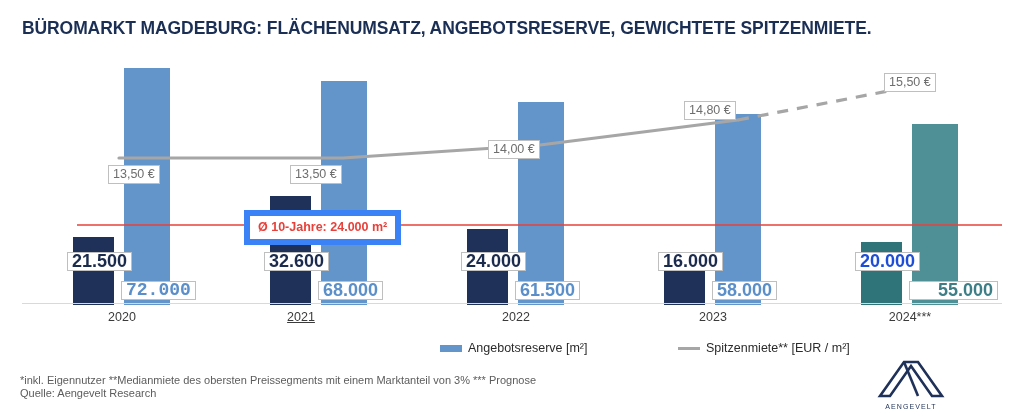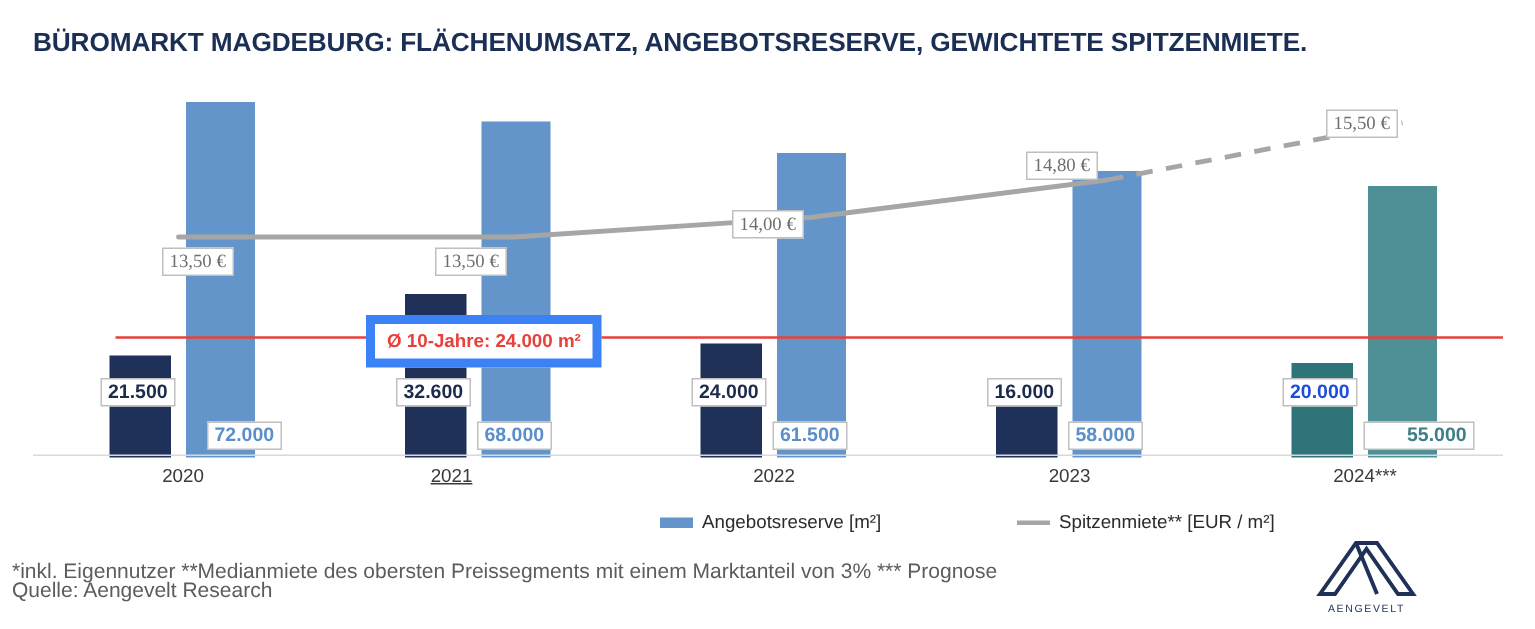--- a/index.html
+++ b/index.html
@@ -49,21 +49,21 @@
     position: absolute;
     bottom: 0;
   }
   .bar.umsatz { background: #1f3158; }
   .bar.reserve { background: #6395cb; }
   .bar.umsatz-fc { background: #2e7479; }
   .bar.reserve-fc { background: #4f9097; }
 
   .bar-label {
     position: absolute;
-    font-size: 13px;
+    font-size: 18px;
     font-weight: bold;
     background: #ffffff;
     border: 1px solid #bfbfbf;
     padding: 1px 4px 2px 4px;
     white-space: nowrap;
     line-height: 14px;
   }
   .bar-label.dark { color: #1b2b4d; }
   .bar-label.light { color: #5b8fc9; }
   .bar-label.teal-d { color: #1d4ed8; }
@@ -71,21 +71,20 @@
 
   .line-label {
     position: absolute;
     font-size: 12.5px;
     color: #6e6e6e;
     background: #ffffff;
     border: 1px solid #bfbfbf;
     padding: 1px 4px 2px 4px;
     white-space: nowrap;
     line-height: 14px;
-    font-family: Liberation Serif, serif;
   }
 
   .avg-box {
     position: absolute;
     border: 6px solid #3b82f6;
     background: #ffffff;
     font-size: 12.5px;
     font-weight: bold;
     color: #e8403a;
     padding: 4px 8px 5px 8px;
@@ -122,23 +121,23 @@
     height: 7px;
     margin-right: 6px;
     flex: 0 0 auto;
   }
   .swatch.nav { background: #1f3158; }
   .swatch.blue { background: #6395cb; }
   .swatch.gray { background: #a6a6a6; height: 3px; }
 
   .footnotes {
     position: absolute;
-    left: 8px;
+    left: 20px;
     top: 374px;
-    font-size: 14px;
+    font-size: 11px;
     color: #5c5c5c;
     line-height: 13px;
   }
 
   .logo {
     position: absolute;
     right: 16px;
     top: 358px;
     width: 74px;
     height: 52px;
@@ -190,21 +189,21 @@
 
     <div class="avg-box" style="left:222px; top:155px;">Ø 10-Jahre: 24.000 m²</div>
 
     <div class="line-label" style="left:86px; top:110px;">13,50 €</div>
     <div class="line-label" style="left:268px; top:110px;">13,50 €</div>
     <div class="line-label" style="left:466px; top:85px;">14,00 €</div>
     <div class="line-label" style="left:662px; top:46px;">14,80 €</div>
     <div class="line-label" style="left:862px; top:18px;">15,50 €</div>
 
     <div class="bar-label dark" style="left:45px; top:197px;">21.500</div>
-    <div class="bar-label light" style="left:116px; top:226px;">72.000</div>
+    <div class="bar-label light" style="left:99px; top:226px;font-family:Liberation Mono, monospace;">72.000</div>
 
     <div class="bar-label dark" style="left:242px; top:197px;">32.600</div>
     <div class="bar-label light" style="left:296px; top:226px;">68.000</div>
 
     <div class="bar-label dark" style="left:439px; top:197px;">24.000</div>
     <div class="bar-label light" style="left:493px; top:226px;">61.500</div>
 
     <div class="bar-label dark" style="left:636px; top:197px;">16.000</div>
     <div class="bar-label light" style="left:690px; top:226px;">58.000</div>
 

